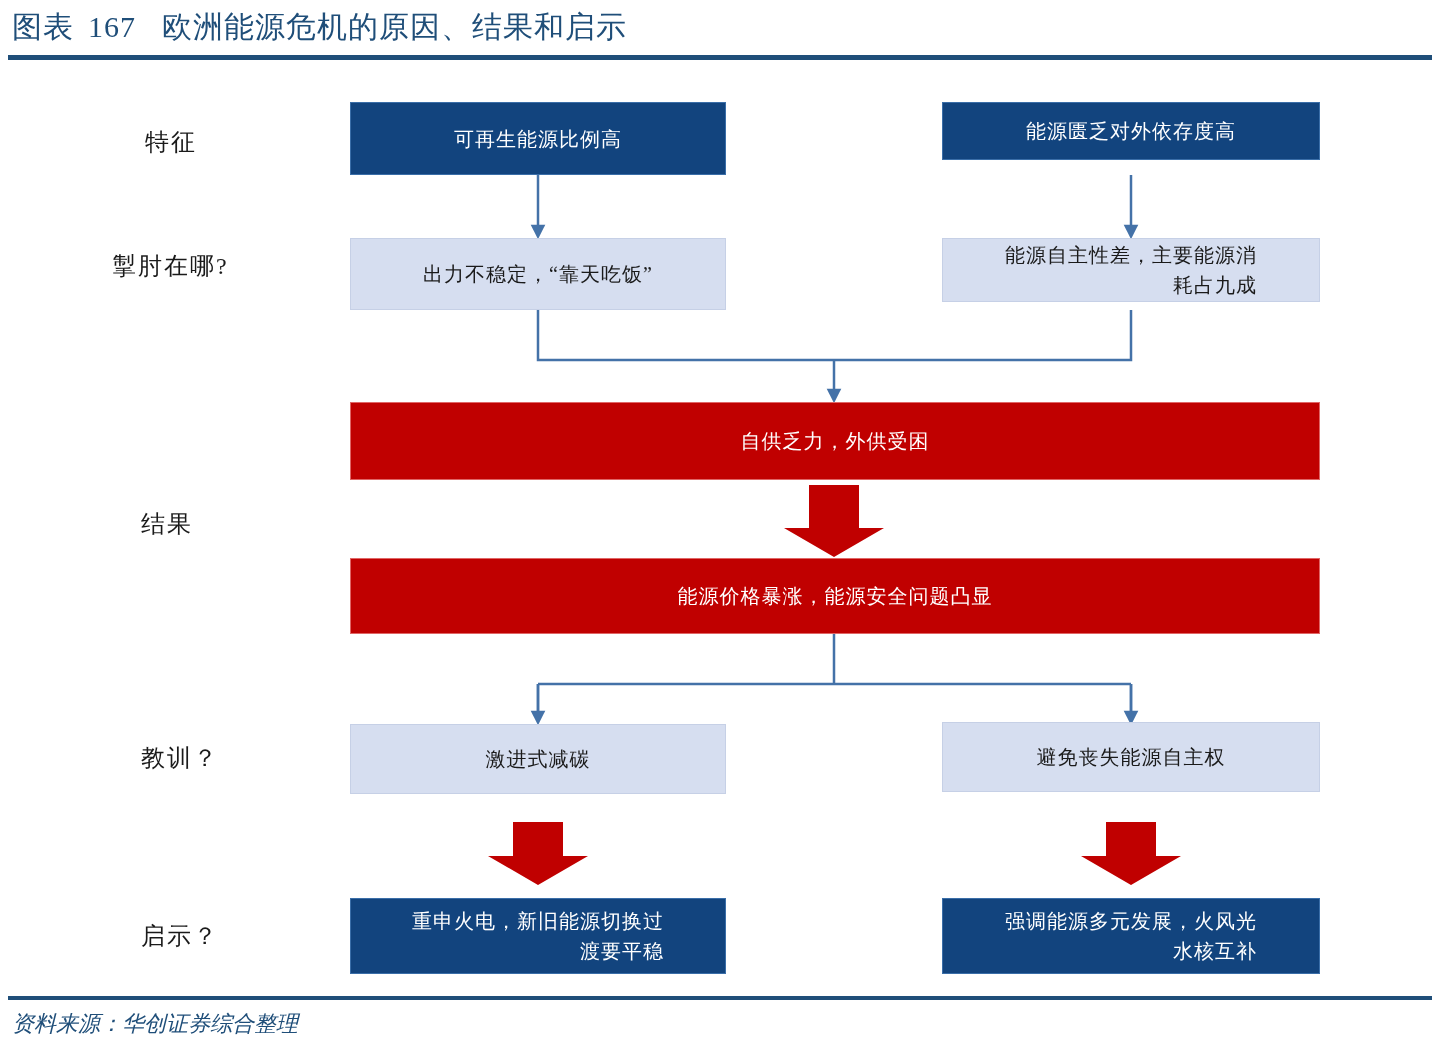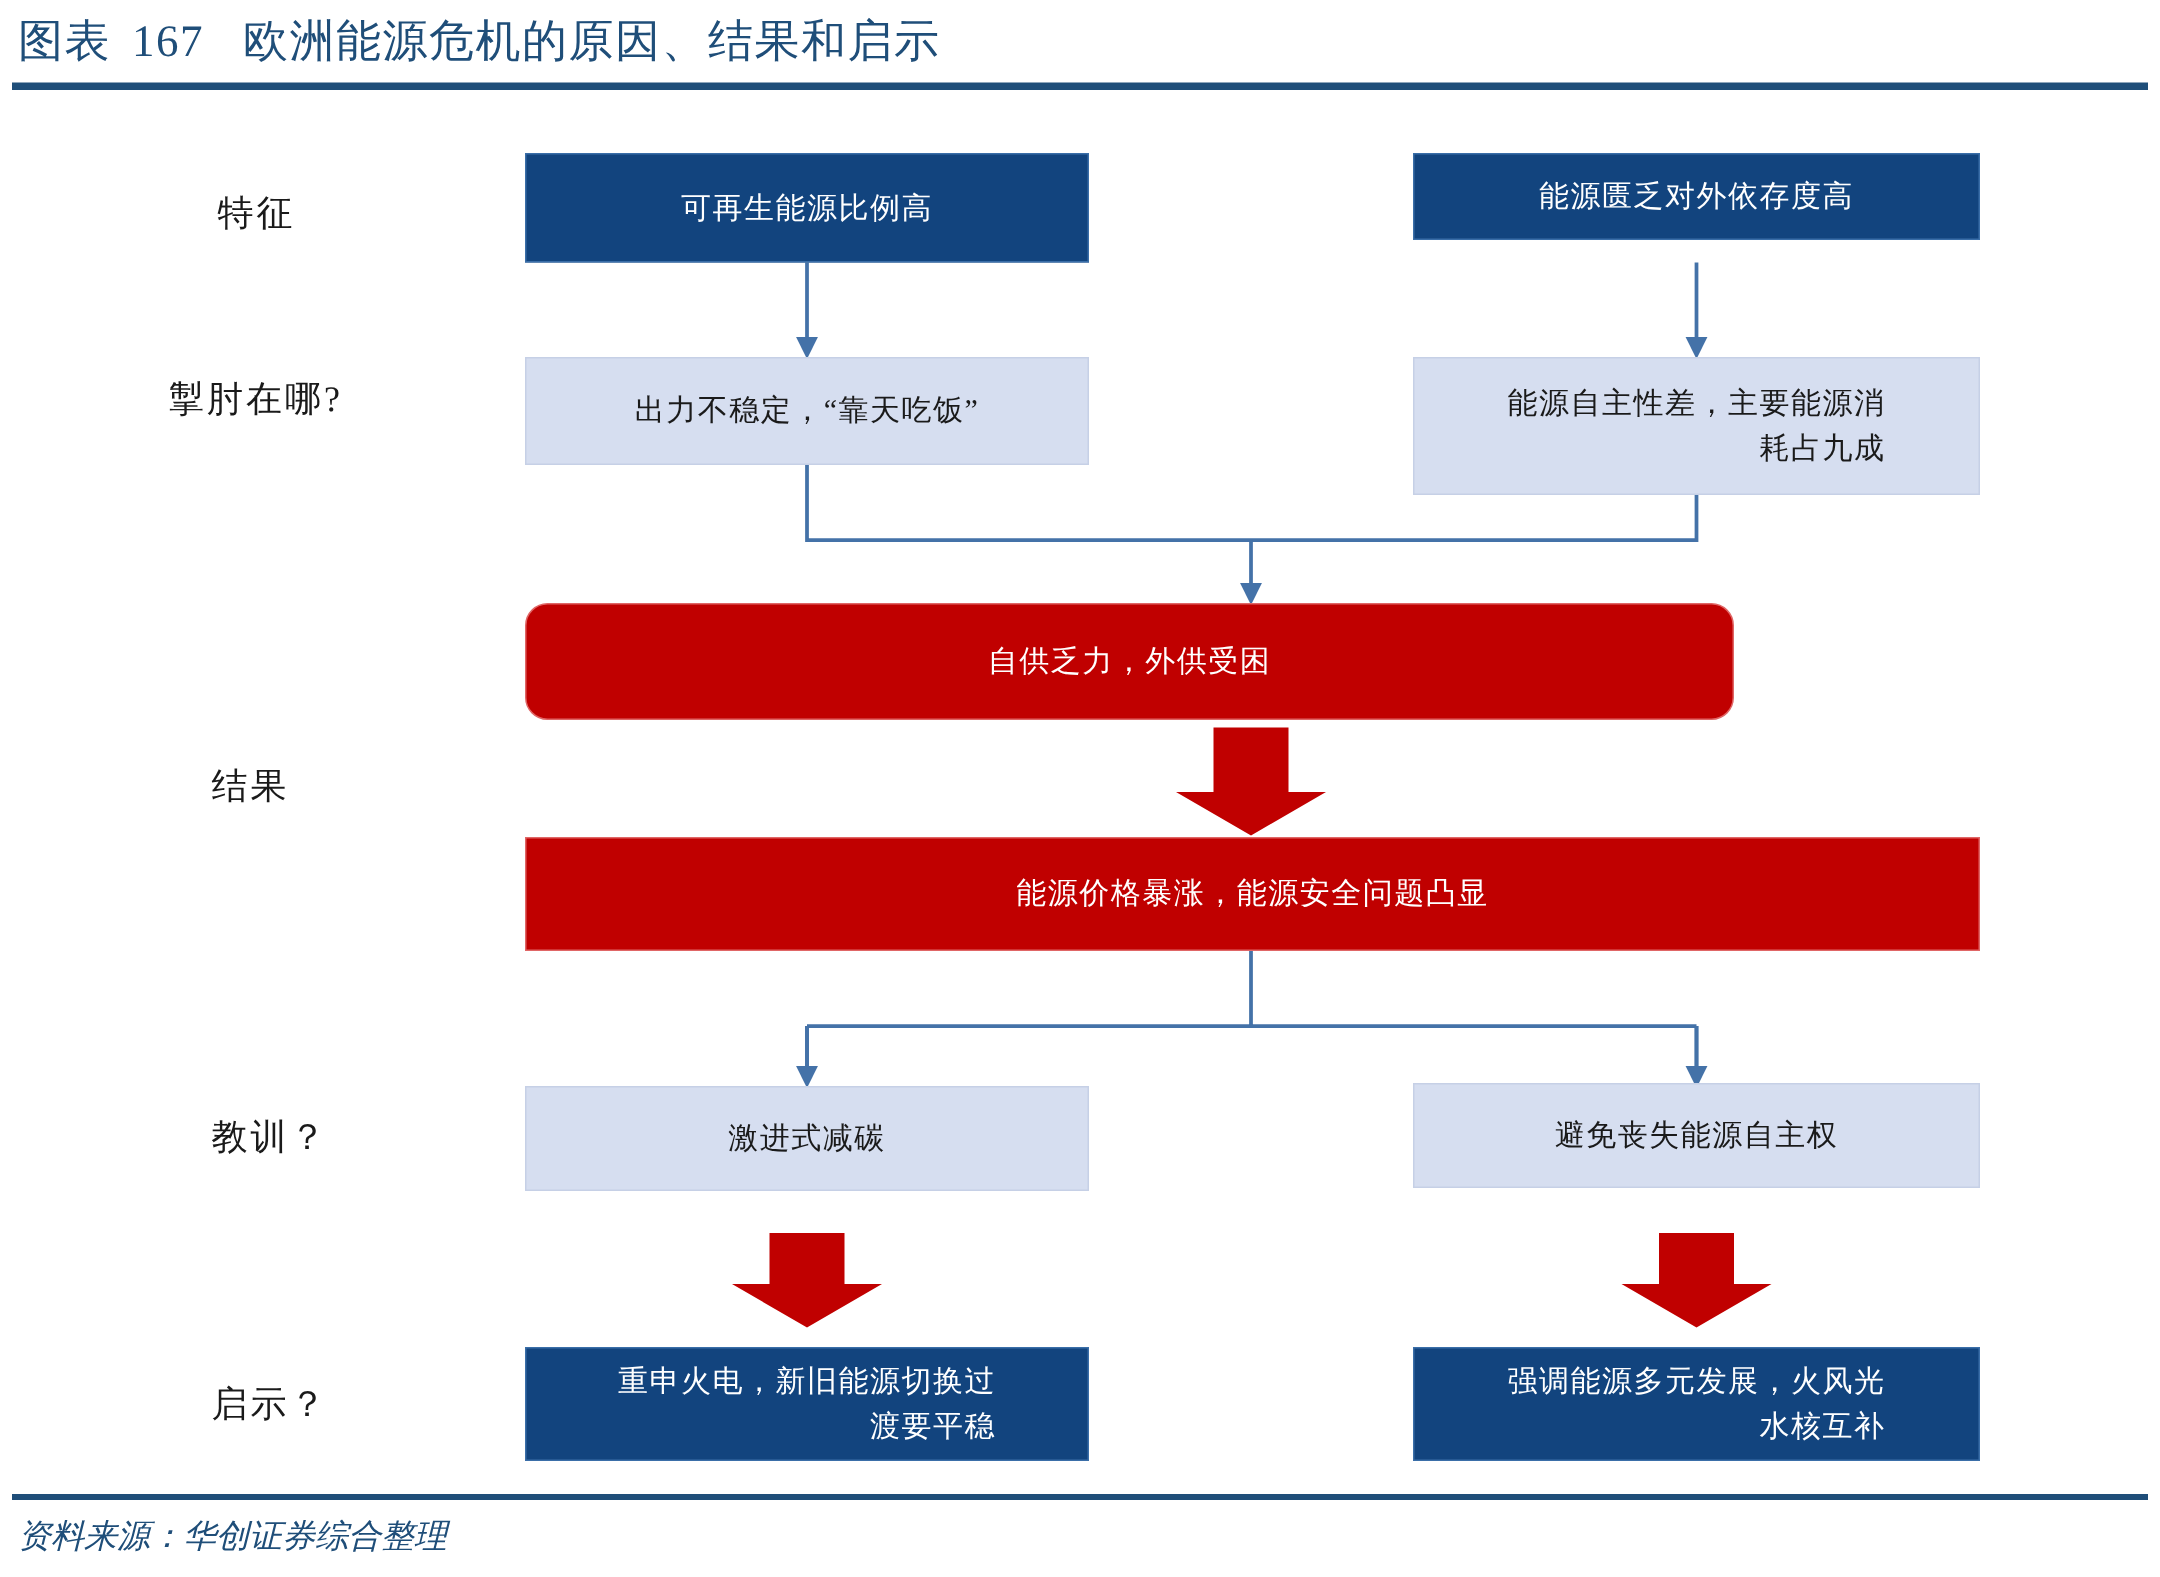--- a/index.html
+++ b/index.html
@@ -169,24 +169,24 @@
 <div class="row-label" style="left:141px; top:508px;">结果</div>
 <div class="row-label" style="left:141px; top:742px;">教训？</div>
 <div class="row-label" style="left:141px; top:920px;">启示？</div>
 
 <div class="node-box dark" style="left:350px; top:102px; width:376px; height:73px;">可再生能源比例高</div>
 
 <div class="node-box dark" style="left:942px; top:102px; width:378px; height:58px;">能源匮乏对外依存度高</div>
 
 <div class="node-box light" style="left:350px; top:238px; width:376px; height:72px;">出力不稳定，“靠天吃饭”</div>
 
-<div class="node-box light" style="left:942px; top:238px; width:378px; height:92px;">能源自主性差，主要能源消
+<div class="node-box light" style="left:942px; top:238px; width:378px; height:64px;">能源自主性差，主要能源消
 耗占九成</div>
 
-<div class="node-box red" style="left:350px; top:402px; width:806px; height:78px;border-radius:15px;">自供乏力，外供受困</div>
+<div class="node-box red" style="left:350px; top:402px; width:970px; height:78px;">自供乏力，外供受困</div>
 
 <div class="node-box red" style="left:350px; top:558px; width:970px; height:76px;">能源价格暴涨，能源安全问题凸显</div>
 
 <div class="node-box light" style="left:350px; top:724px; width:376px; height:70px;">激进式减碳</div>
 
 <div class="node-box light" style="left:942px; top:722px; width:378px; height:70px;">避免丧失能源自主权</div>
 
 <div class="node-box dark" style="left:350px; top:898px; width:376px; height:76px;">重申火电，新旧能源切换过
 渡要平稳</div>
 

